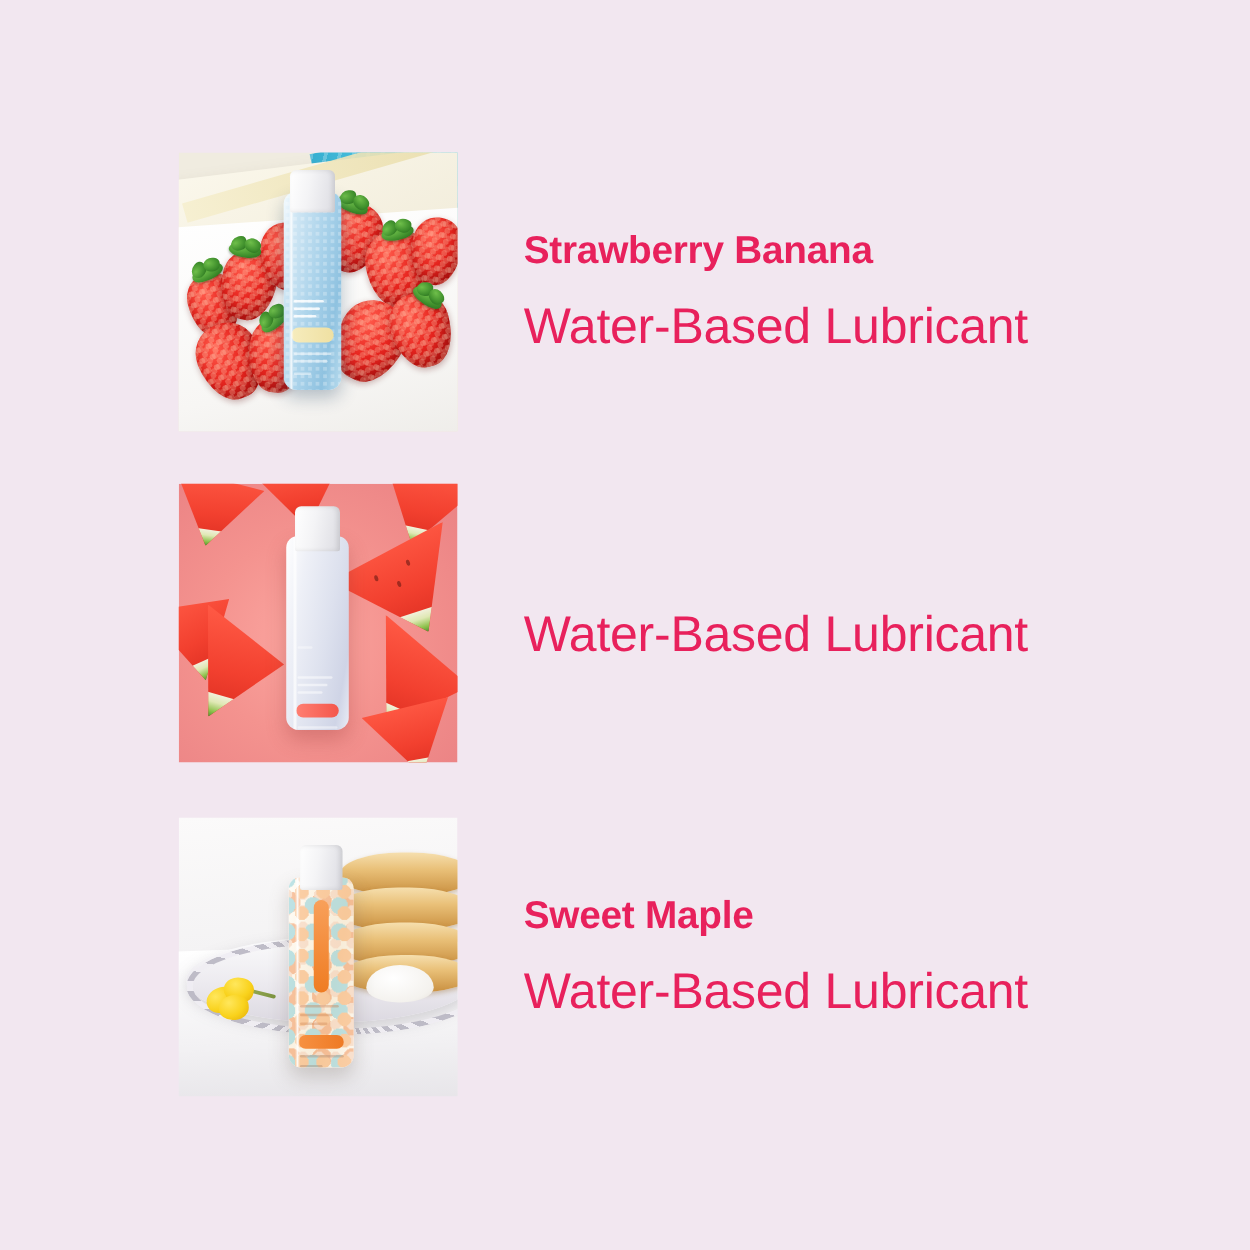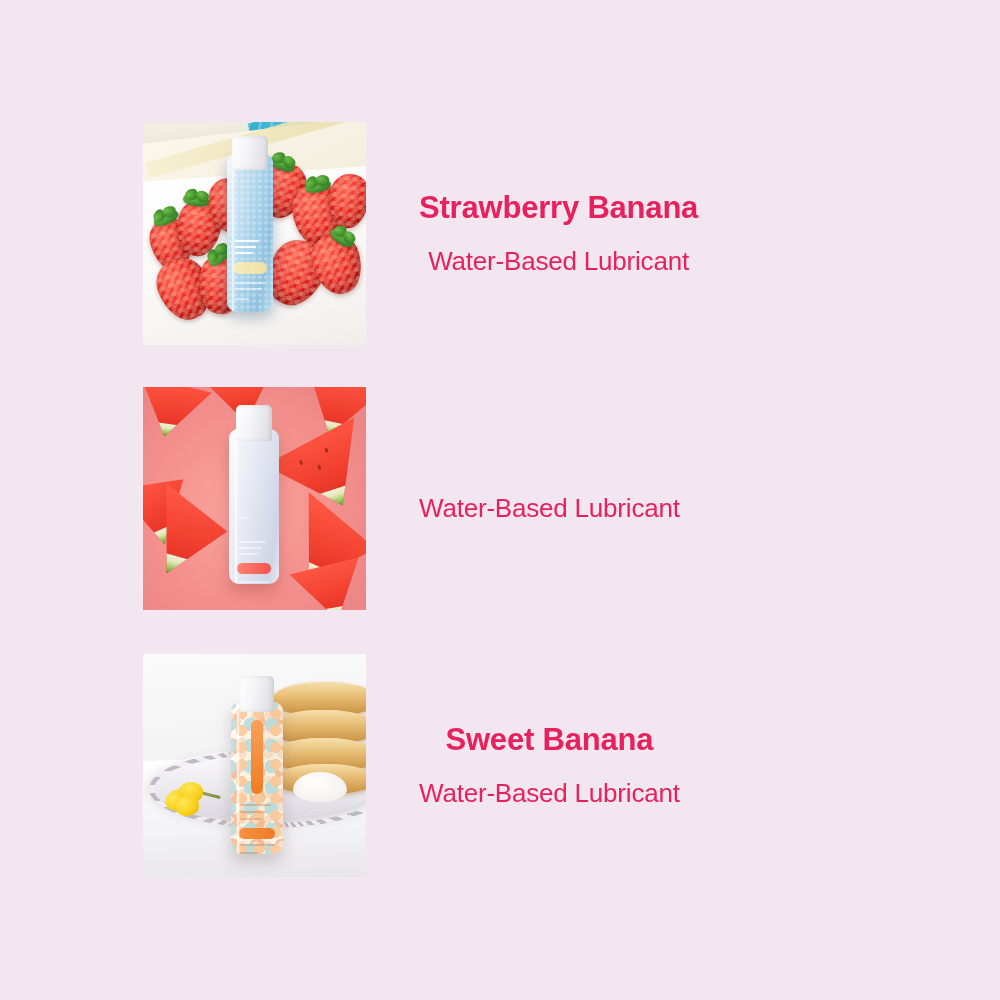--- a/index.html
+++ b/index.html
@@ -38,31 +38,30 @@
     width: 223px;
     height: 223px;
     flex: 0 0 223px;
     overflow: hidden;
   }
 
   .caption {
     margin-left: 53px;
     line-height: 1.18;
     user-select: none;
-    text-align: center;
   }
   .flavor {
     font-size: 31px;
     font-weight: bold;
     color: #e8215c;
     letter-spacing: -0.2px;
     white-space: nowrap;
   }
   .subtitle {
-    font-size: 26px;
+    font-size: 40px;
     font-weight: normal;
     color: #e8215c;
     letter-spacing: -0.2px;
     white-space: nowrap;
     margin-top: 20px;
   }
 
   
   .p1-bg {
     position: absolute; inset: 0;
@@ -388,18 +387,18 @@
         <div class="lab-line" style="top:116px; width:42%; opacity:.4;  background:rgba(200,120,70,.8);"></div>
         <div class="badge-o" style="top:126px;"></div>
         <div class="lab-line" style="top:142px; width:66%; opacity:.4; background:rgba(160,130,110,.9);"></div>
         <div class="lab-line" style="top:150px; width:34%; opacity:.4; background:rgba(160,130,110,.9);"></div>
         <div class="glare"></div>
       </div>
       <div class="bcap" id="b3cap" style="left:114px; top:22px; z-index:6;"></div>
     </div>
 
     <div class="caption">
-      <div class="flavor">Sweet Banana</div>
+      <div class="flavor">Sweet Maple</div>
       <div class="subtitle">Water-Based Lubricant</div>
     </div>
   </div>
 
 </div>
 
 </body></html>

